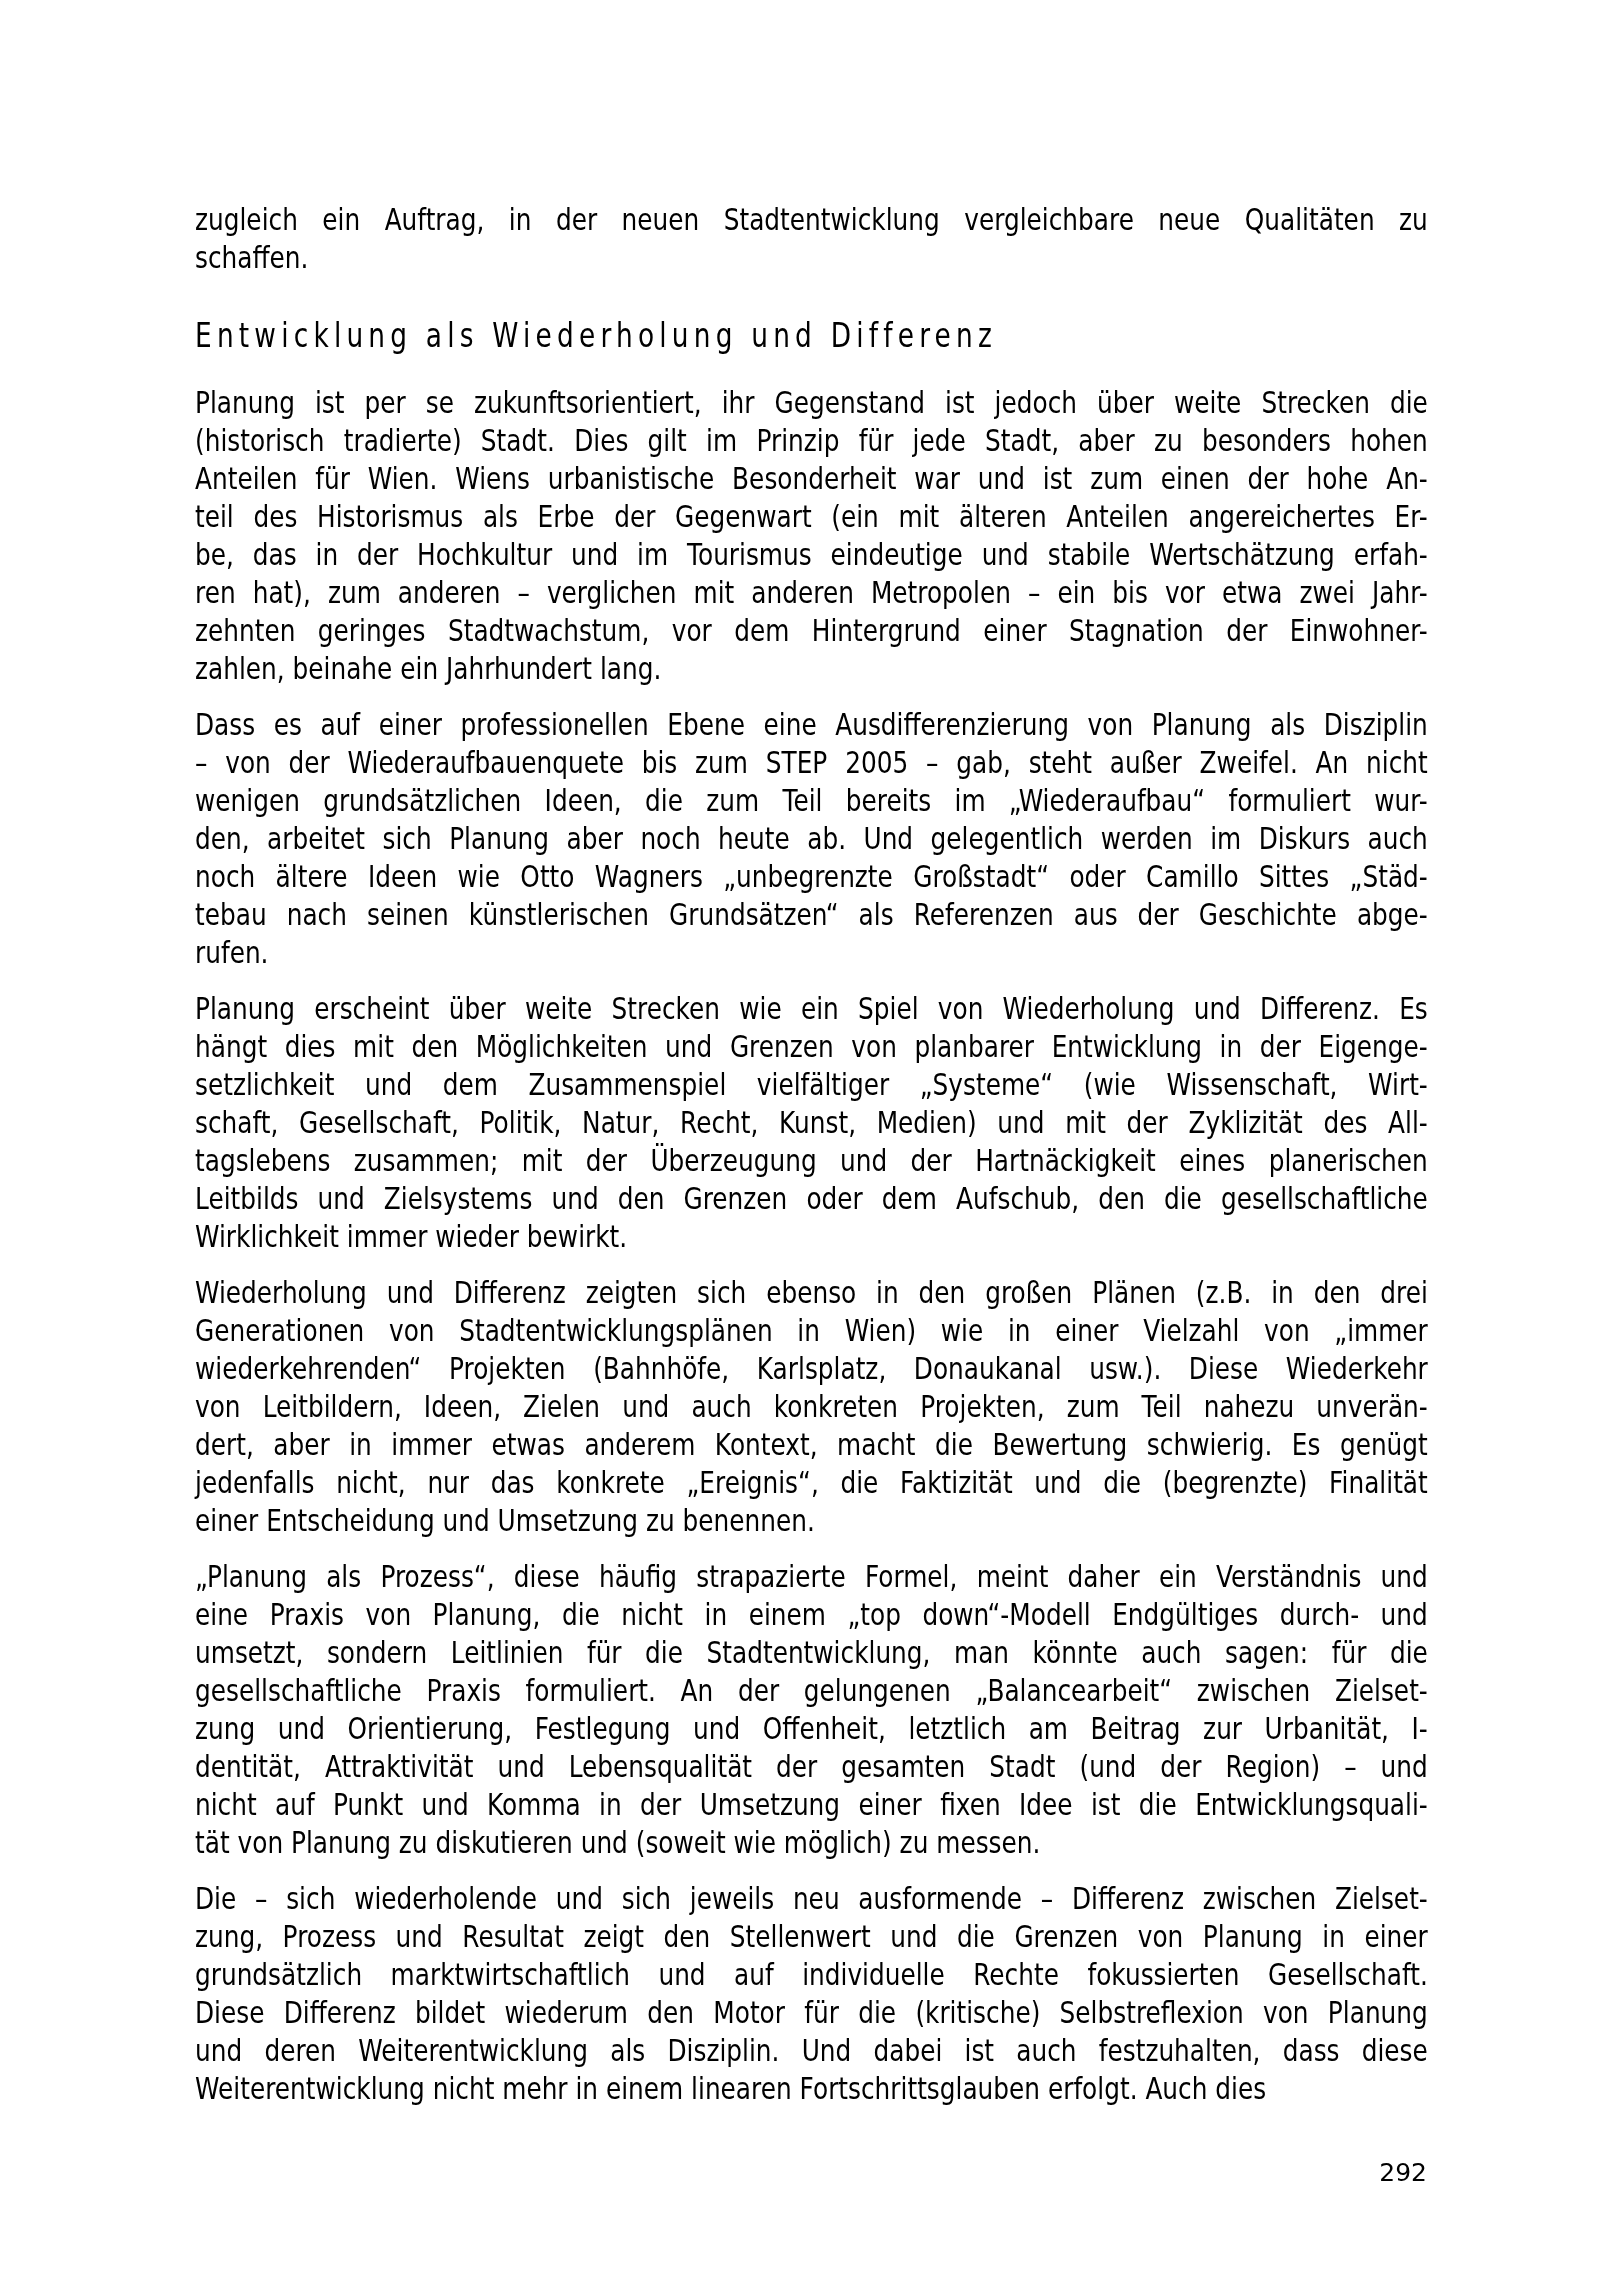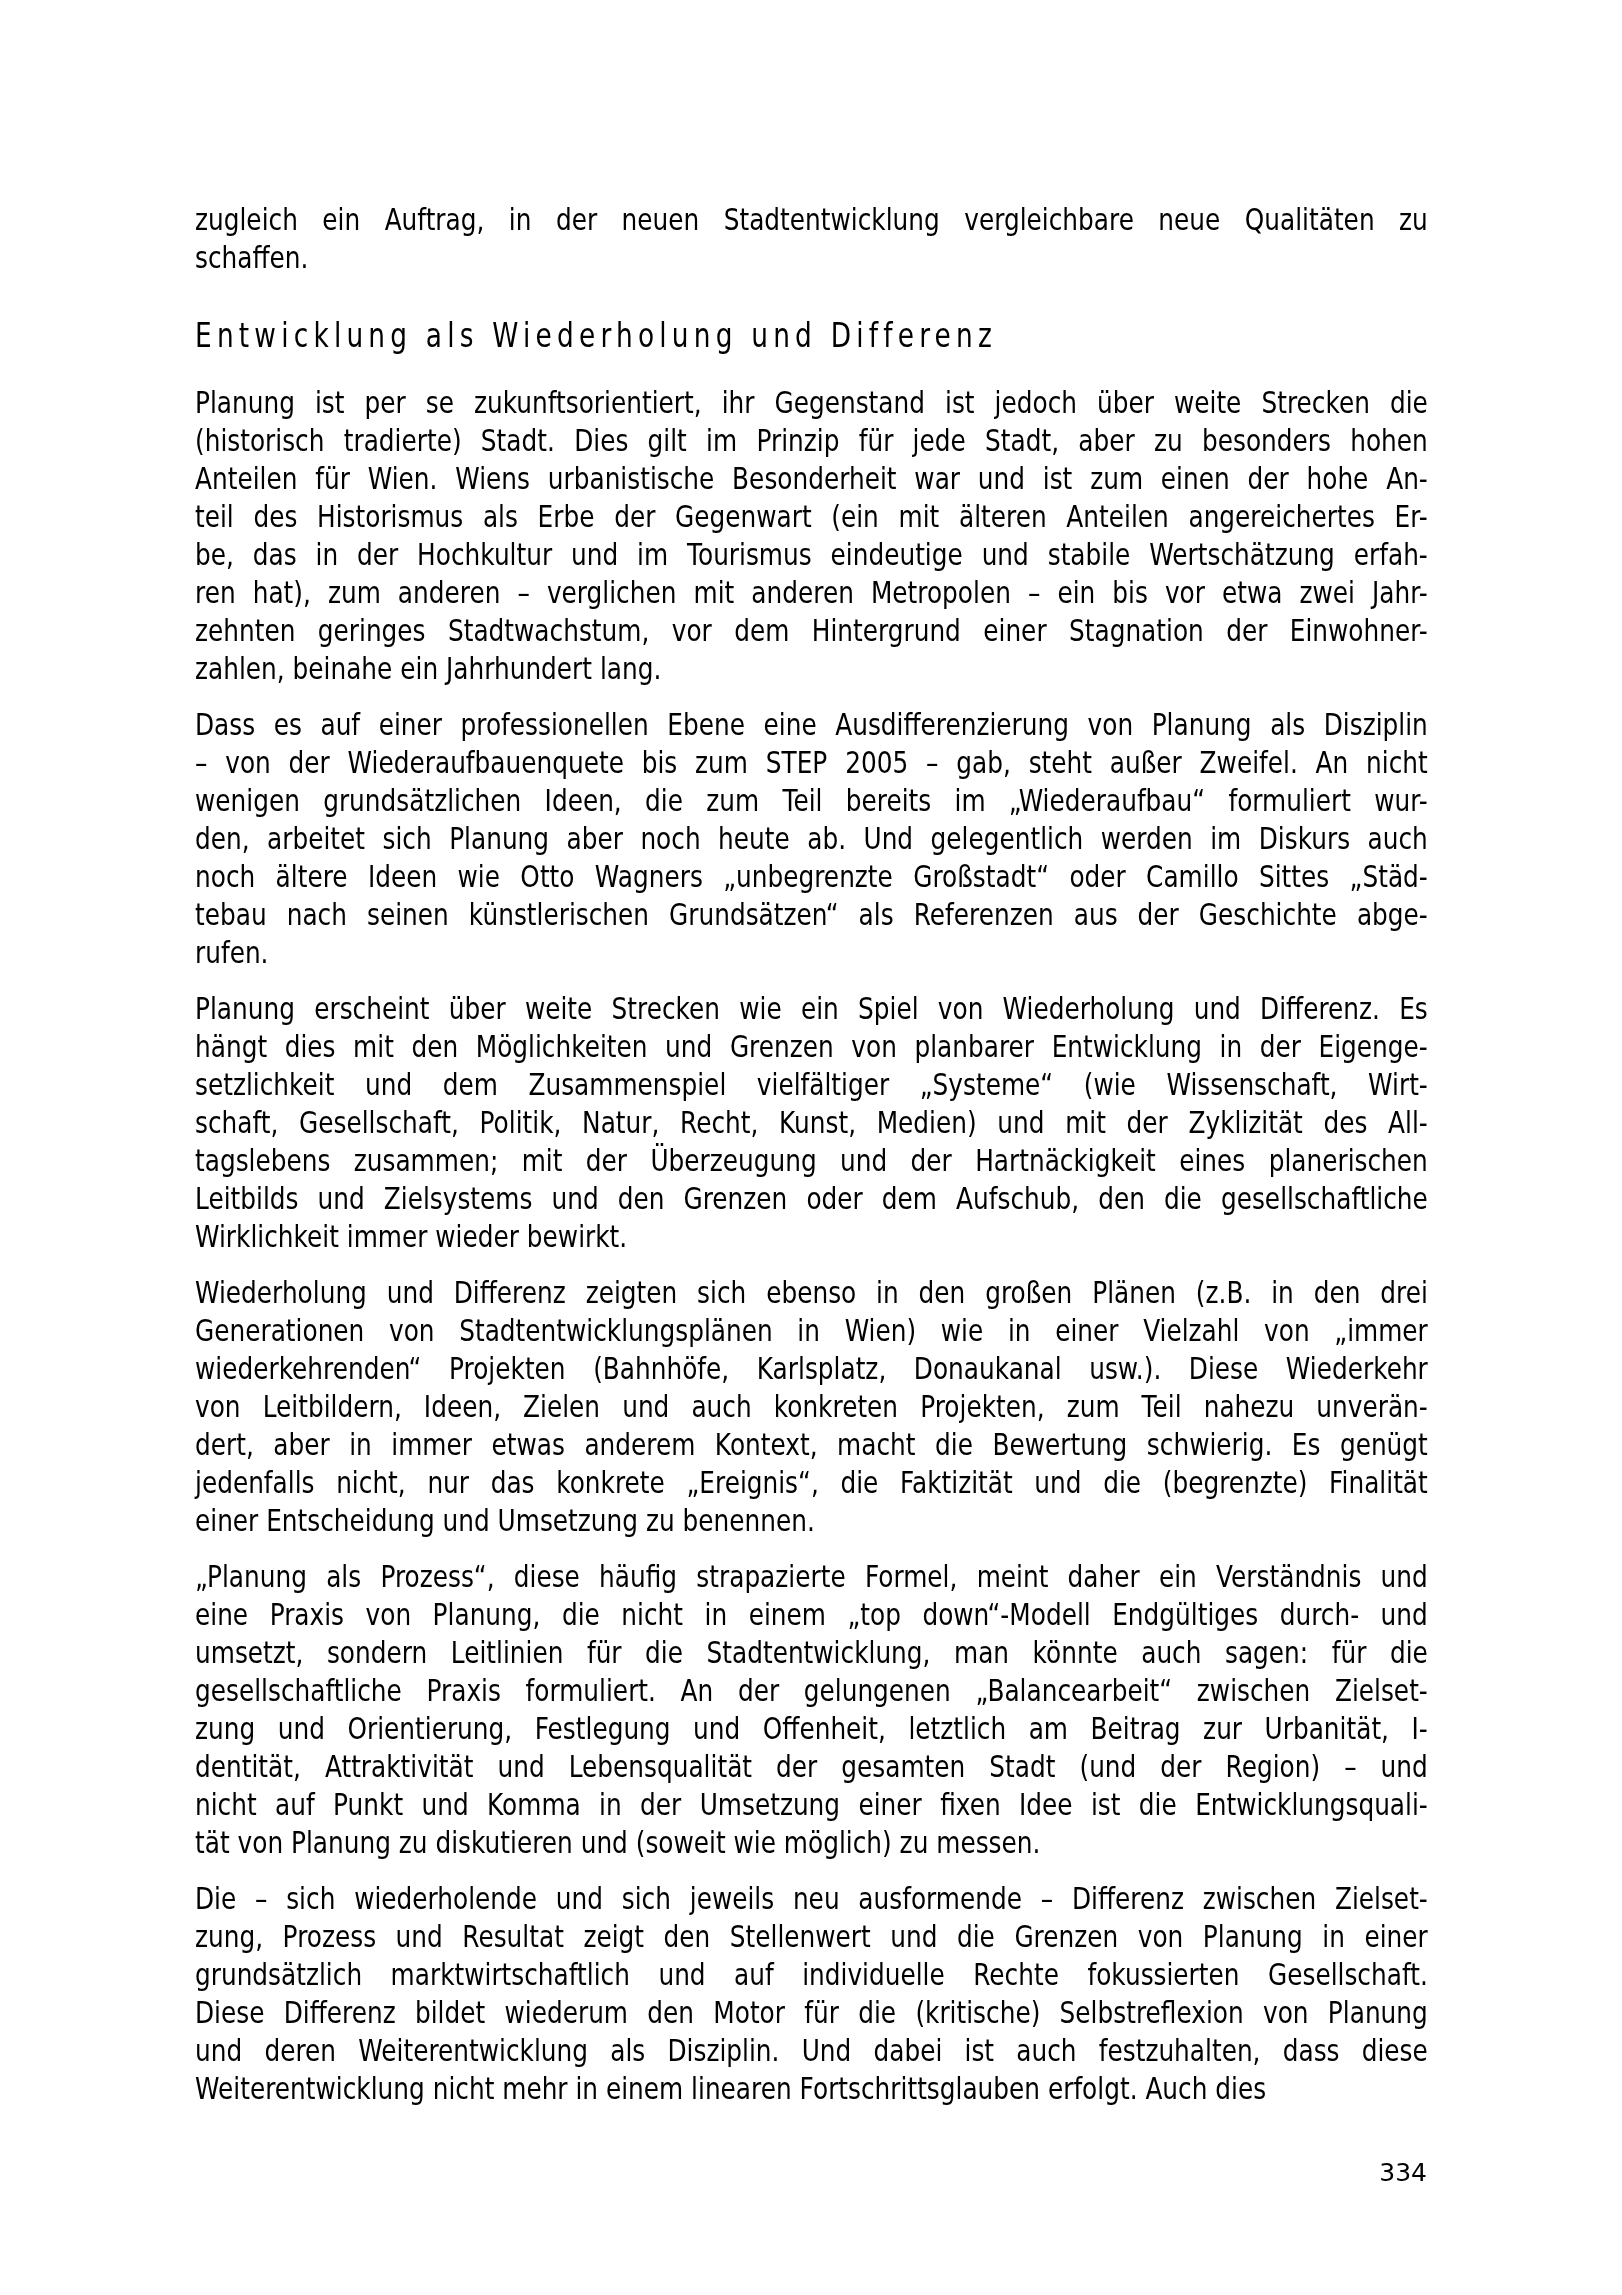--- a/index.html
+++ b/index.html
@@ -135,15 +135,15 @@
         <div class="line">Die – sich wiederholende und sich jeweils neu ausformende – Differenz zwischen Zielset-</div>
         <div class="line">zung, Prozess und Resultat zeigt den Stellenwert und die Grenzen von Planung in einer</div>
         <div class="line">grundsätzlich marktwirtschaftlich und auf individuelle Rechte fokussierten Gesellschaft.</div>
         <div class="line">Diese Differenz bildet wiederum den Motor für die (kritische) Selbstreflexion von Planung</div>
         <div class="line">und deren Weiterentwicklung als Disziplin. Und dabei ist auch festzuhalten, dass diese</div>
         <div class="line last">Weiterentwicklung nicht mehr in einem linearen Fortschrittsglauben erfolgt. Auch dies</div>
       </div>
 
   </div>
 
-  <div class="page-number">334</div>
+  <div class="page-number">292</div>
 </div>
 
 
 </body></html>

